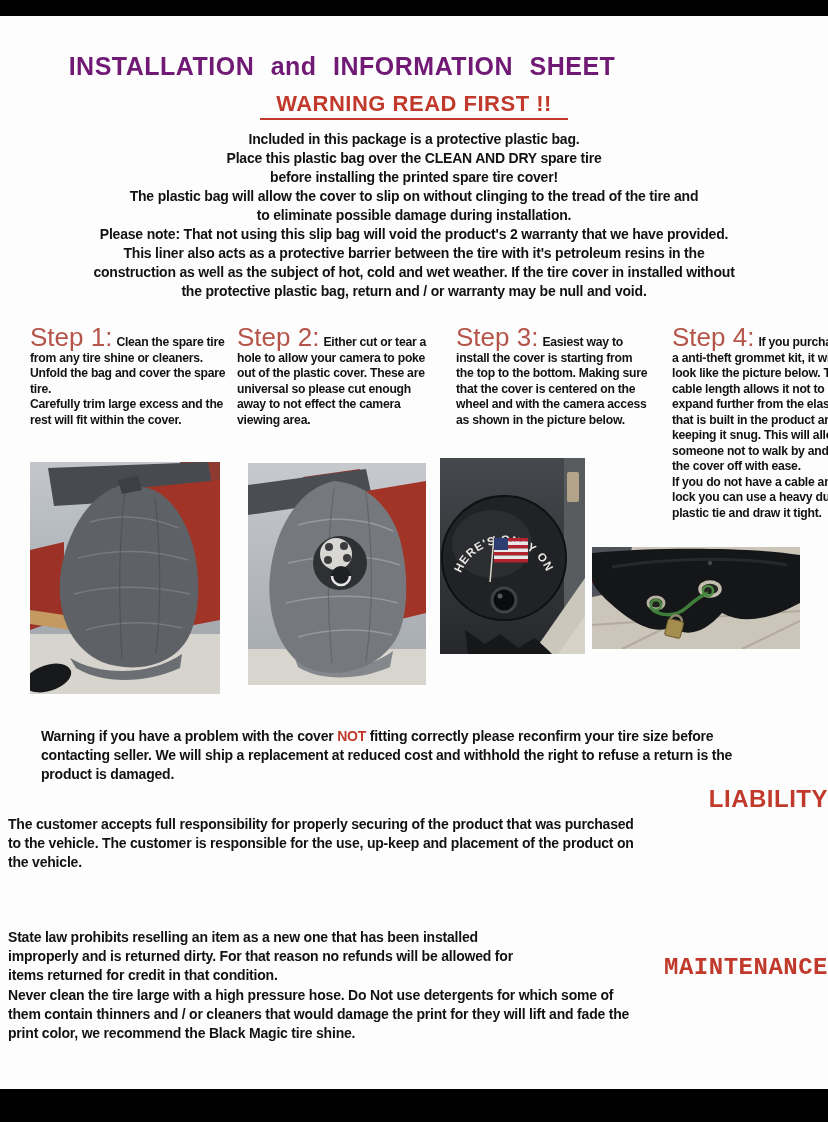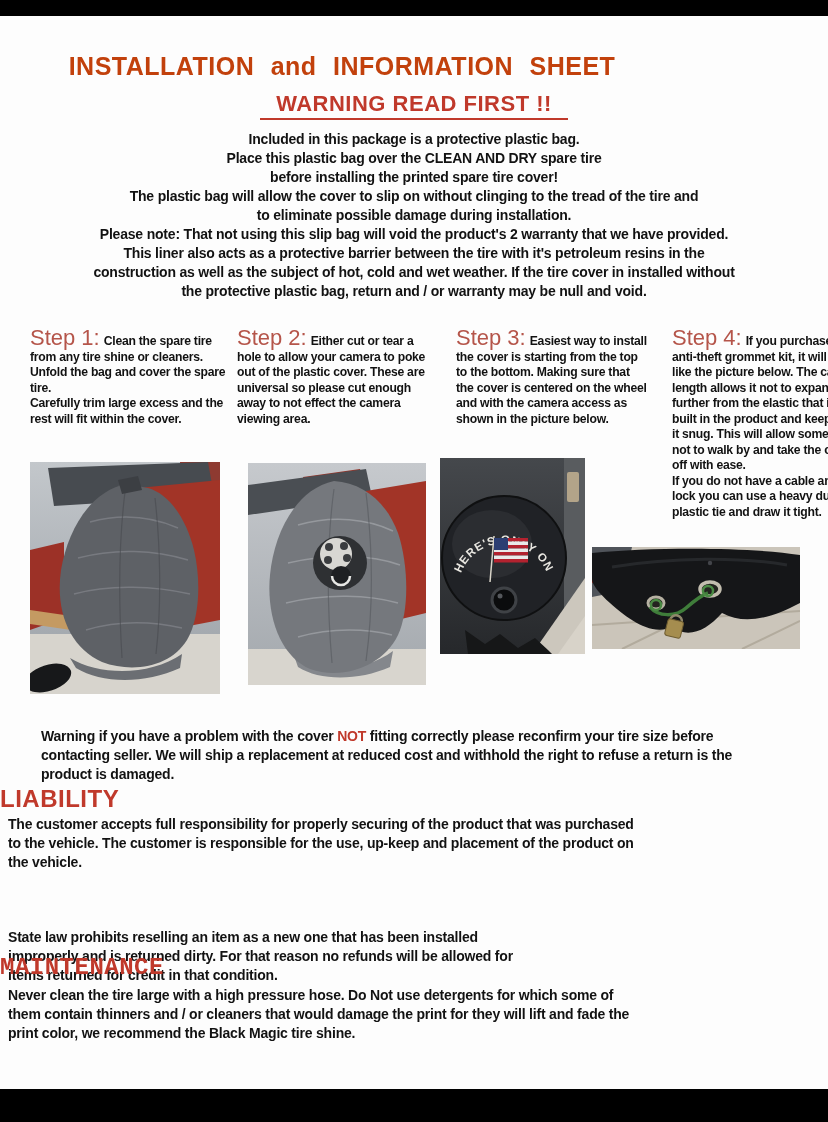--- a/index.html
+++ b/index.html
@@ -3,44 +3,44 @@
 <meta charset="utf-8">
 <style>
   html,body{margin:0;padding:0;background:#ffffff;}
   .page{position:relative;width:828px;height:1122px;margin:0 auto;background:#fdfdfd;
         font-family:"Liberation Sans","DejaVu Sans",sans-serif;color:#121212;overflow:hidden;}
   .bar{position:absolute;left:0;width:828px;background:#000;}
   .bar-top{top:0;height:16px;}
   .bar-bottom{top:1089px;height:33px;}
 
   .title{position:absolute;top:52px;left:0;width:684px;margin:0;text-align:center;
-         font-size:25px;font-weight:bold;letter-spacing:.5px;word-spacing:9px;color:#c2410c;}
+         font-size:25px;font-weight:bold;letter-spacing:.5px;word-spacing:9px;color:#701a75;}
   .warn-head{position:absolute;top:91px;left:0;width:828px;margin:0;text-align:center;
          font-size:22px;font-weight:bold;color:#c0392b;letter-spacing:.5px;}
   .warn-head span{border-bottom:2px solid #c0392b;padding:0 16px 2px;}
 
   .intro{position:absolute;top:130px;left:8px;width:812px;margin:0;text-align:center;
          font-size:14px;font-weight:bold;line-height:19px;letter-spacing:-.2px;white-space:pre-line;}
 
   .step{position:absolute;top:330px;font-size:12.2px;font-weight:bold;line-height:15.5px;
         letter-spacing:-.25px;}
   .s1{left:30px;width:198px;} .s2{left:237px;width:198px;}
   .s3{left:456px;width:192px;} .s4{left:672px;width:184px;}
-  .slabel{font-size:22px;font-weight:normal;color:#b5554a;margin-right:4px;letter-spacing:0;}
+  .slabel{font-size:26px;font-weight:normal;color:#b5554a;margin-right:4px;letter-spacing:0;}
   .stext{white-space:pre-line;}
 
   .photo{position:absolute;display:block;}
   .p1{left:30px;top:462px;} .p2{left:248px;top:463px;}
   .p3{left:440px;top:458px;} .p4{left:592px;top:547px;}
 
   .wnote{position:absolute;top:719px;left:33px;width:736px;margin:8px;
          font-size:14px;font-weight:bold;line-height:19px;letter-spacing:-.2px;}
   .red{color:#c0392b;}
 
-  .rhead{position:absolute;left:0;width:828px;margin:0;text-align:left;
+  .rhead{position:absolute;left:0;width:828px;margin:0;text-align:right;
          font-size:24px;font-weight:bold;color:#c0392b;letter-spacing:.5px;}
   .h-liability{top:785px;} .h-maintenance{top:954px;font-family:Liberation Mono, monospace;}
 
   .cpara{position:absolute;left:8px;width:812px;margin:0;text-align:left;
          font-size:14px;font-weight:bold;line-height:19px;letter-spacing:-.2px;white-space:pre-line;}
   .liability-body{top:815px;} .state-law{top:884px;margin-top:44px;} .maintenance-body{top:986px;}
 </style>
 </head>
 <body>
 

